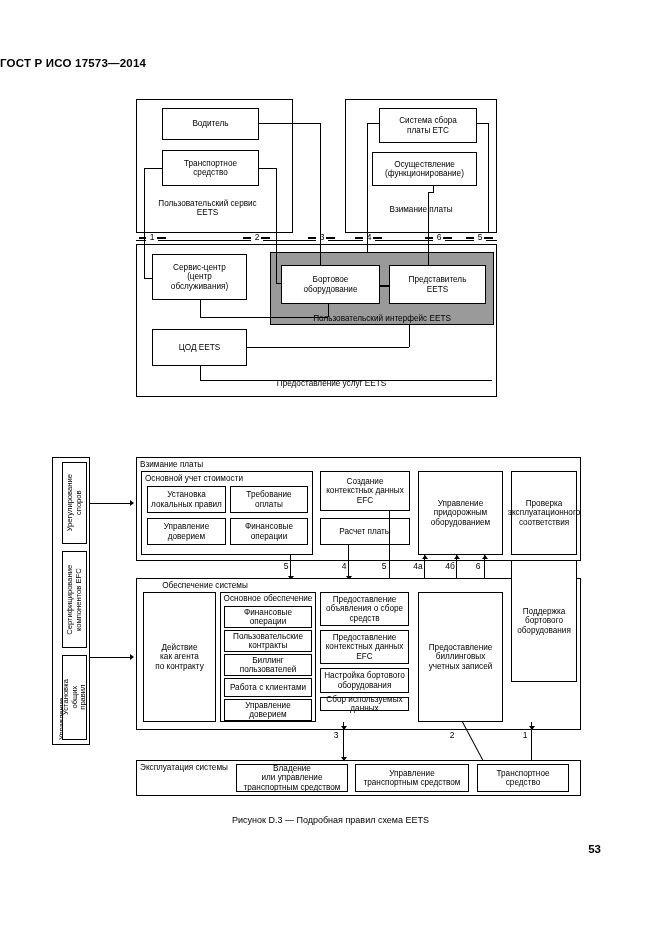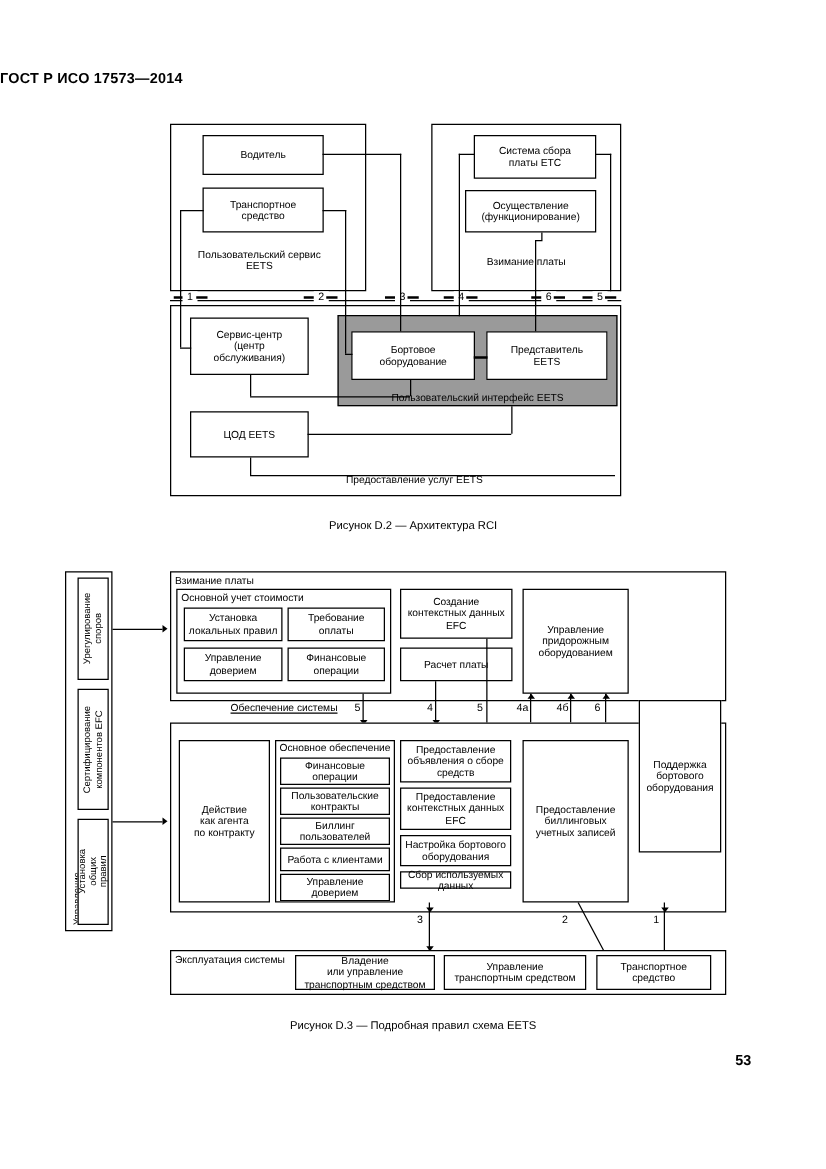--- a/index.html
+++ b/index.html
@@ -164,21 +164,20 @@
     <div class="ln ln-v" style="left:328px;top:304px;height:13px;"></div>
 
     <div class="ln ln-h" style="left:246px;top:347px;width:163px;"></div>
     <div class="ln ln-v" style="left:409px;top:325px;height:22px;"></div>
 
     <div class="ln ln-v" style="left:200px;top:366px;height:14px;"></div>
     <div class="ln ln-h" style="left:200px;top:380px;width:292px;"></div>
 
     <div class="ln ln-h" style="left:379px;top:285px;width:11px;height:2px;"></div>
 
-    <div class="caption" style="top:415px;">Рисунок D.2 — Архитектура RCI</div>
   </div>
 
   <div class="dgm" style="left:0;top:0;width:661px;height:495px;">
 
     <div class="grp" style="left:52px;top:457px;width:38px;height:288px;"></div>
     <div class="vlabel" style="left:57px;top:740px;">Управление</div>
 
     <div class="vtext" style="left:62px;top:462px;width:25px;height:82px;">
       <span style="white-space:pre-line;">Урегулирование
 споров</span>
@@ -207,20 +206,23 @@
     <div class="box" style="left:230px;top:518px;width:78px;height:27px;white-space:pre-line;">Финансовые
 операции</div>
 
     <div class="box" style="left:320px;top:471px;width:90px;height:40px;white-space:pre-line;">Создание
 контекстных данных
 EFC</div>
     <div class="box" style="left:320px;top:518px;width:90px;height:27px;">Расчет платы</div>
     <div class="box" style="left:418px;top:471px;width:85px;height:84px;white-space:pre-line;">Управление
 придорожным
 оборудованием</div>
+    <div class="box" style="left:511px;top:471px;width:66px;height:84px;white-space:pre-line;">Проверка
+эксплуатационного
+соответствия</div>
 
     <div class="ln ln-h" style="left:90px;top:503px;width:40px;"></div>
     <div class="arrow arrow-right" style="left:130px;top:500px;"></div>
 
     <div class="num" style="left:280px;top:562px;width:10px;">5</div>
     <div class="ln ln-v" style="left:290px;top:555px;height:23px;"></div>
     <div class="arrow arrow-down" style="left:288px;top:576px;"></div>
 
     <div class="num" style="left:338px;top:562px;width:10px;">4</div>
     <div class="ln ln-v" style="left:348px;top:545px;height:33px;"></div>
@@ -236,21 +238,21 @@
 
     <div class="num" style="left:443px;top:562px;width:12px;">4б</div>
     <div class="ln ln-v" style="left:456px;top:555px;height:23px;"></div>
     <div class="arrow arrow-up" style="left:454px;top:555px;"></div>
 
     <div class="num" style="left:472px;top:562px;width:10px;">6</div>
     <div class="ln ln-v" style="left:484px;top:555px;height:23px;"></div>
     <div class="arrow arrow-up" style="left:482px;top:555px;"></div>
 
     <div class="grp" style="left:136px;top:578px;width:445px;height:152px;"></div>
-    <div class="grp-label" style="left:140px;top:562px;width:130px;text-align:right;text-decoration:underline;">Обеспечение системы</div>
+    <div class="grp-label" style="left:140px;top:581px;width:130px;text-align:center;">Обеспечение системы</div>
 
     <div class="box" style="left:143px;top:592px;width:73px;height:130px;white-space:pre-line;">Действие
 как агента
 по контракту</div>
 
     <div class="grp" style="left:220px;top:592px;width:96px;height:130px;"></div>
     <div class="grp-label" style="left:220px;top:594px;width:96px;">Основное обеспечение</div>
 
     <div class="box" style="left:224px;top:606px;width:88px;height:22px;white-space:pre-line;">Финансовые
 операции</div>

